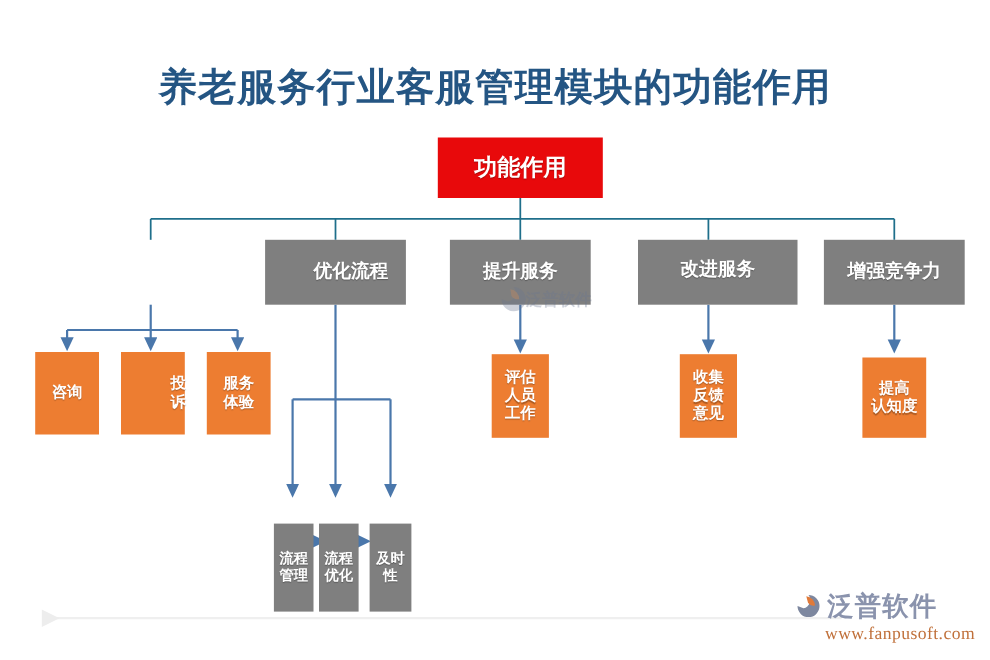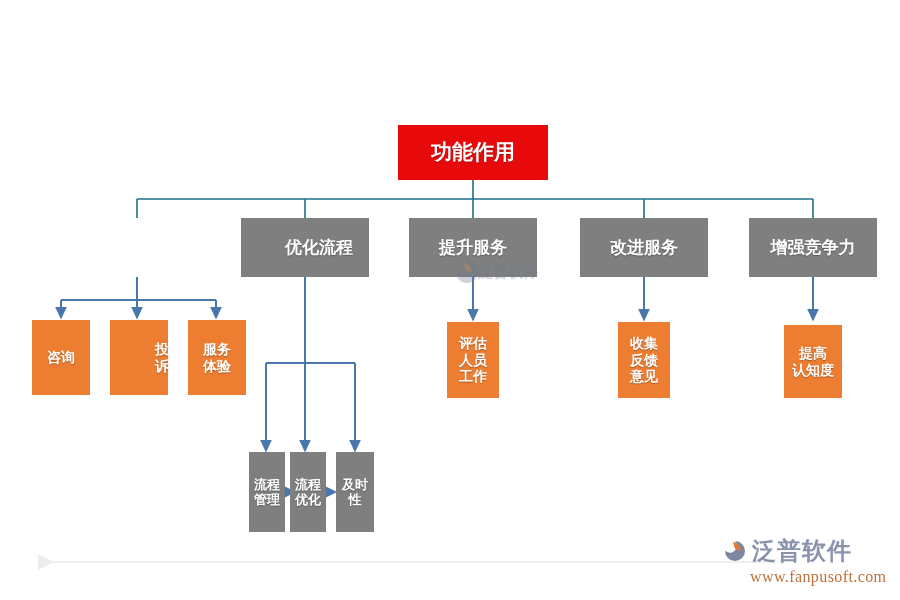--- a/index.html
+++ b/index.html
@@ -60,20 +60,21 @@
     background: #7f7f7f;
     font-size: 17px;
   }
   .node.orange {
     background: #ed7d31;
     font-size: 14px;
   }
   .node.graysm {
     background: #7f7f7f;
     font-size: 13px;
+    margin-top: 24px;
   }
   .node .lines {
     display: block;
     padding: 0 2px;
   }
   .node .lines span {
     display: block;
   }
   .wm-center {
     position: absolute;
@@ -115,20 +116,21 @@
     margin-left: 28px;
     margin-top: 1px;
     font-family: "Liberation Serif", serif;
   }
 </style>
 </head>
 <body>
 
 <div id="canvas">
 
+  <div class="title">养老服务行业客服管理模块的功能作用</div>
 
   <svg id="wires" viewBox="0 0 900 600" xmlns="http://www.w3.org/2000/svg">
     <defs>
       <marker id="ah" markerWidth="7" markerHeight="7" refX="3.2" refY="3" orient="auto">
         <path d="M0,0 L6.4,3 L0,6 z" fill="#4a77ab"></path>
       </marker>
       <marker id="ahs" markerWidth="6" markerHeight="6" refX="2.8" refY="2.6" orient="auto">
         <path d="M0,0 L5.4,2.6 L0,5.2 z" fill="#4a77ab"></path>
       </marker>
       <marker id="ahg" markerWidth="9" markerHeight="9" refX="7" refY="4" orient="auto">
@@ -195,21 +197,21 @@
       <span>优化流程</span>
     </span>
   </div>
 
   <div class="node gray" style="left:409px; top:218px; width:128px; height:59px;">
     <span class="lines">
       <span>提升服务</span>
     </span>
   </div>
 
-  <div class="node gray" style="left:580px; top:218px; width:128px; height:59px;">
+  <div class="node gray" style="left:580px; top:218px; width:145px; height:59px;font-family:Liberation Mono, monospace;">
     <span class="lines">
       <span>改进服务</span>
     </span>
   </div>
 
   <div class="node gray" style="left:749px; top:218px; width:128px; height:59px;">
     <span class="lines">
       <span>增强竞争力</span>
     </span>
   </div>

